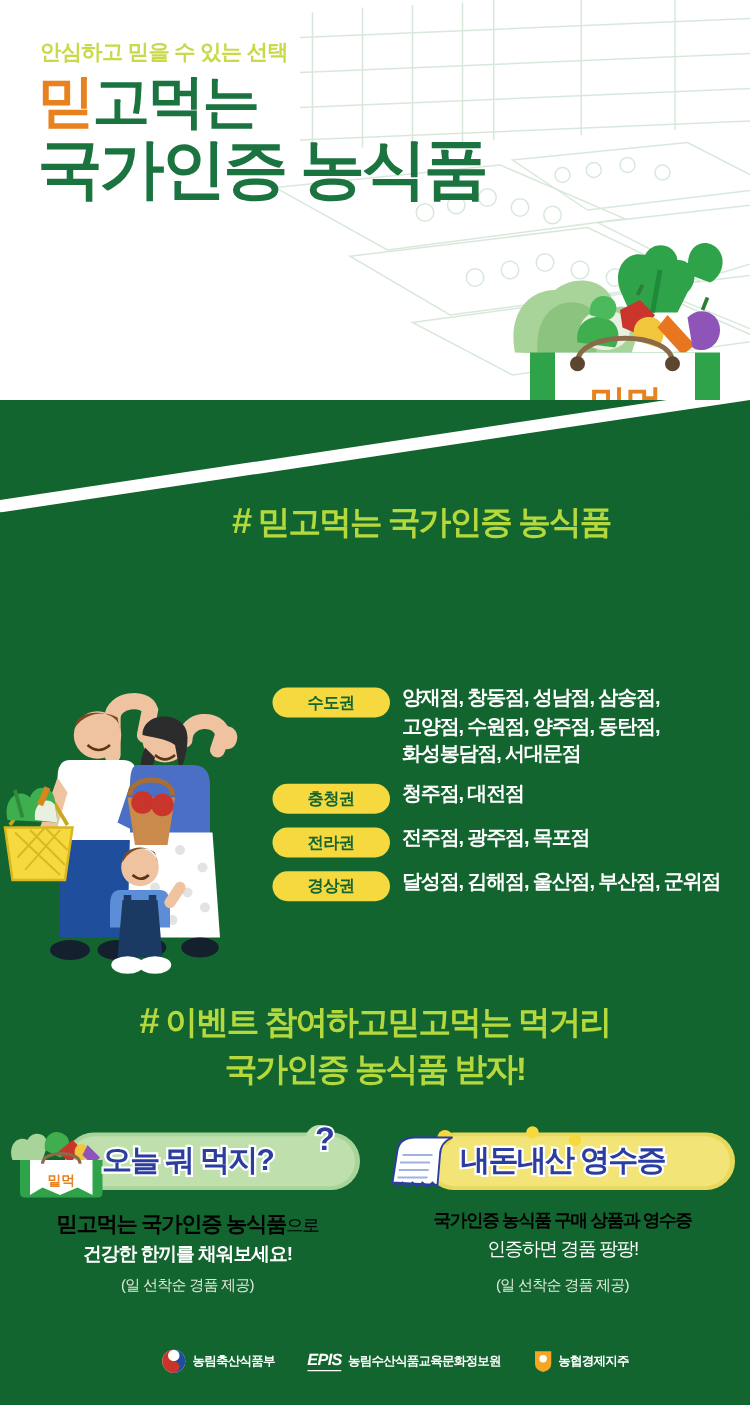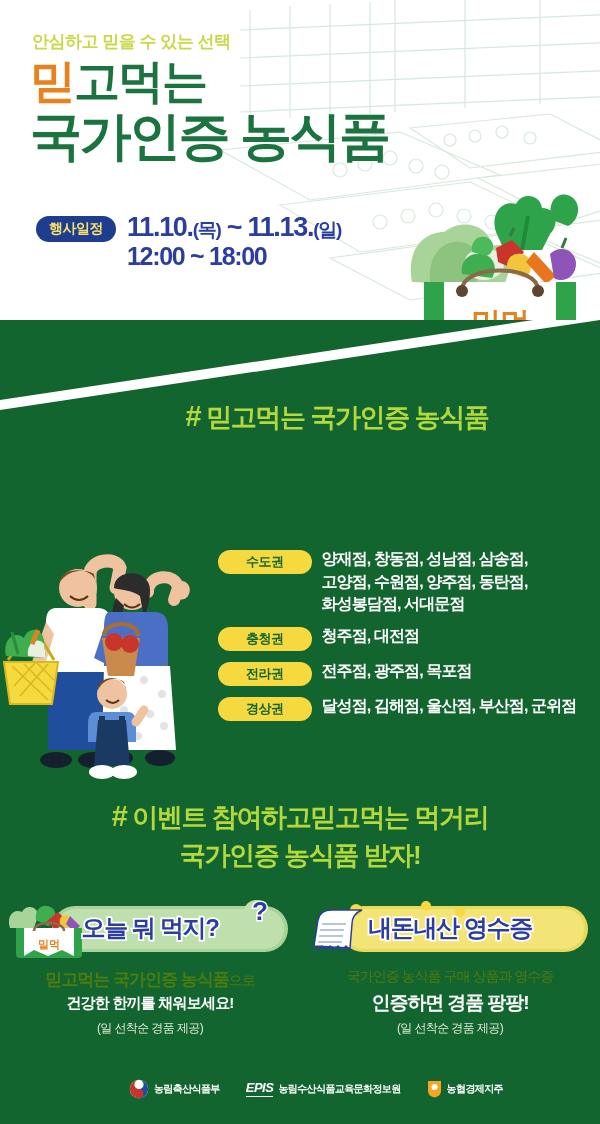--- a/index.html
+++ b/index.html
@@ -83,34 +83,34 @@
   .card-left { left:0; }
   .card-right { left:300px; }
 
   .card-banner { position:absolute; left:0; top:4px; width:300px; height:64px; }
   .banner-label {
     position:absolute; top:18px; width:300px; text-align:center;
     font-size:24px; font-weight:900; color:#2b3ea0; letter-spacing:-1.4px;
     -webkit-text-stroke:3.5px #ffffff; paint-order:stroke fill; white-space:nowrap;
   }
   .card-l1 {
-    position:absolute; top:74px; width:300px; text-align:center; color:#4d7c0f;
+    position:absolute; top:74px; width:300px; text-align:center; color:#000000;
     font-size:17px; font-weight:900; letter-spacing:-1px; white-space:nowrap;
   }
   .card-l1 .thin { font-weight:500; font-size:14px; }
   .card-l2 {
     position:absolute; top:100px; width:300px; text-align:center; color:#ffffff;
     font-size:15px; font-weight:600; letter-spacing:-.8px; white-space:nowrap;
   }
   .card-l3 {
     position:absolute; top:126px; width:300px; text-align:center; color:#dfe9d8;
     font-size:12px; font-weight:500; letter-spacing:-.6px; white-space:nowrap;
   }
-  .card-right .card-l1 { font-size:14px; font-weight:400; top:74px;text-align:center; }
-  .card-right .card-l2 { font-size:19px; font-weight:700; top:96px; letter-spacing:-1.1px; }
+  .card-right .card-l1 { font-size:14px; font-weight:700; top:74px;text-align:center; }
+  .card-right .card-l2 { font-size:15px; font-weight:400; top:96px; letter-spacing:-1.1px; }
   .card-right .card-l3 { top:126px; }
 
   
   .footer { position:absolute; left:0; top:1072px; width:600px; height:34px; display:flex; justify-content:center; align-items:center; gap:26px;margin-left:16px; }
   .logo { display:flex; align-items:center; gap:5px; }
   .logo-text { color:#ffffff; font-size:10px; font-weight:800; letter-spacing:-.6px; white-space:nowrap; }
   .epis-mark {
     color:#ffffff; font-size:13px; font-weight:900; font-style:italic;
     letter-spacing:-.5px; border-bottom:1.5px solid #fff; line-height:1.1;
   }
@@ -156,27 +156,20 @@
 
     <div class="tagline">안심하고 믿을 수 있는 선택</div>
 
     <div class="title1">
       <span class="o">믿</span><span class="g">고먹는</span>
     </div>
 
     <div class="title2">국가인증 농식품</div>
 
     <div class="info">
-      <div class="info-row">
-        <div class="pill-navy">행사일정</div>
-        <div class="info-text">
-          <div class="info-date"><span>11.10.</span><span class="sm">(목)</span><span> ~ </span><span>11.13.</span><span class="sm">(일)</span></div>
-          <div class="info-time">12:00 ~ 18:00</div>
-        </div>
-      </div>
     </div>
 
     <div class="bag-wrap">
       <svg viewBox="0 0 200 185" width="200" height="185">
 
         <path d="M12 92 C6 62 22 42 44 42 C62 28 88 34 92 56 C104 52 114 62 110 78 L104 96 Z" fill="#a8d49a"></path>
         <path d="M30 92 C28 70 38 54 54 52 C70 50 82 62 80 80 L76 94 Z" fill="#86c07a" opacity=".85"></path>
         <path d="M96 42 C90 24 102 10 116 14 C122 2 140 4 142 18 C156 18 160 34 150 44 L142 60 L104 60 Z" fill="#2fa34a"></path>
         <path d="M122 60 L128 26" stroke="#1f8a3a" stroke-width="4" fill="none"></path>
 

